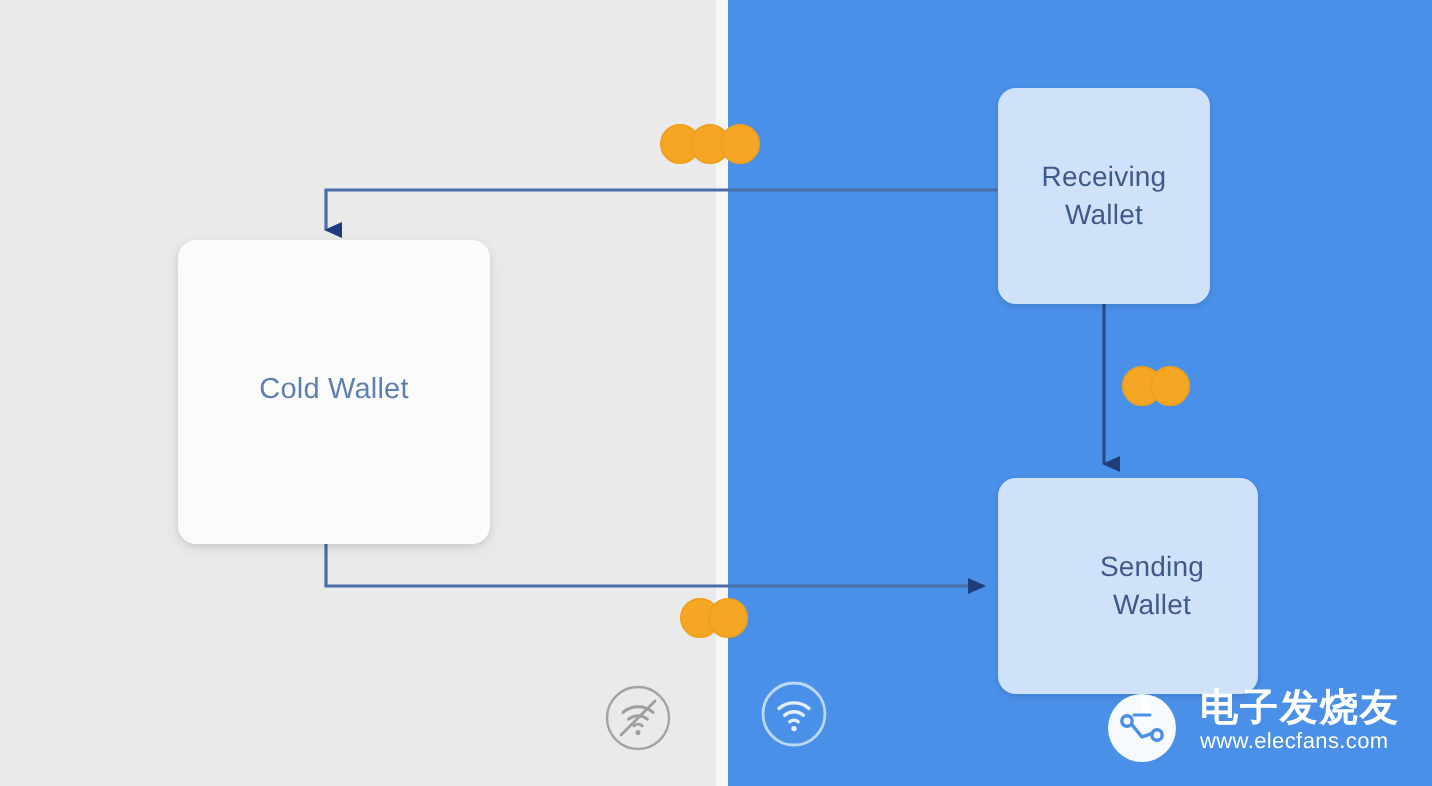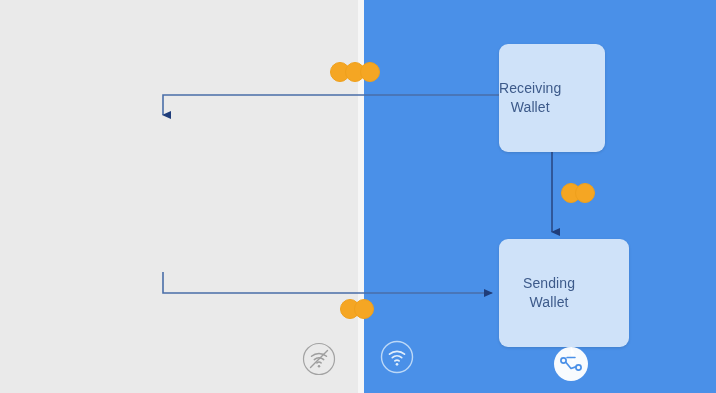--- a/index.html
+++ b/index.html
@@ -42,20 +42,21 @@
     width: 716px; height: 393px;
     pointer-events: none;
   }
 
   
   .node {
     position: absolute;
     border-radius: 9px;
     display: flex;
     align-items: center;
+    justify-content: center;
     text-align: center;
     line-height: 1.35;
     letter-spacing: .1px;
   }
   .node-cold {
     left: 89px; top: 120px;
     width: 156px; height: 152px;
     background: #fbfbfb;
     color: #5f7fb0;
     font-size: 14.5px;
@@ -162,20 +163,23 @@
 
     <g>
       <path d="M552,152 L552,232" fill="none" stroke="#2a4a86" stroke-width="1.6" marker-end="url(#ah-down)"></path>
     </g>
 
     <g>
       <path d="M163,272 L163,293 L492,293" fill="none" stroke="#4a6ea8" stroke-width="1.6" marker-end="url(#ah-right)"></path>
     </g>
   </svg>
 
+  <div class="node node-cold">
+    <span class="node-label">Cold Wallet</span>
+  </div>
 
   <div class="node node-receiving">
     <span class="node-label">Receiving
 Wallet</span>
   </div>
 
   <div class="node node-sending">
     <span class="node-label">Sending
 Wallet</span>
   </div>
@@ -219,15 +223,19 @@
 
   <div class="watermark">
     <svg class="wm-logo" viewBox="0 0 48 48">
       <circle cx="22" cy="26" r="17" fill="#ffffff" opacity="0.96"></circle>
       <path d="M22,9 C26,14 27,19 24,24 C22,20 21,14 22,9 Z" fill="#ffffff"></path>
       <circle cx="14.5" cy="22.5" r="2.6" fill="none" stroke="#4a90e8" stroke-width="1.7"></circle>
       <circle cx="29.5" cy="29.5" r="2.6" fill="none" stroke="#4a90e8" stroke-width="1.7"></circle>
       <path d="M16.8,24.2 L22,30.5 L27.3,28.6" fill="none" stroke="#4a90e8" stroke-width="1.7" stroke-linecap="round" stroke-linejoin="round"></path>
       <path d="M18,19.5 L26,19.5" fill="none" stroke="#4a90e8" stroke-width="1.5" stroke-linecap="round"></path>
     </svg>
+    <div class="wm-text">
+      <span class="wm-cn">电子发烧友</span>
+      <span class="wm-url">www.elecfans.com</span>
+    </div>
   </div>
 
 </div>
 
 </body></html>

